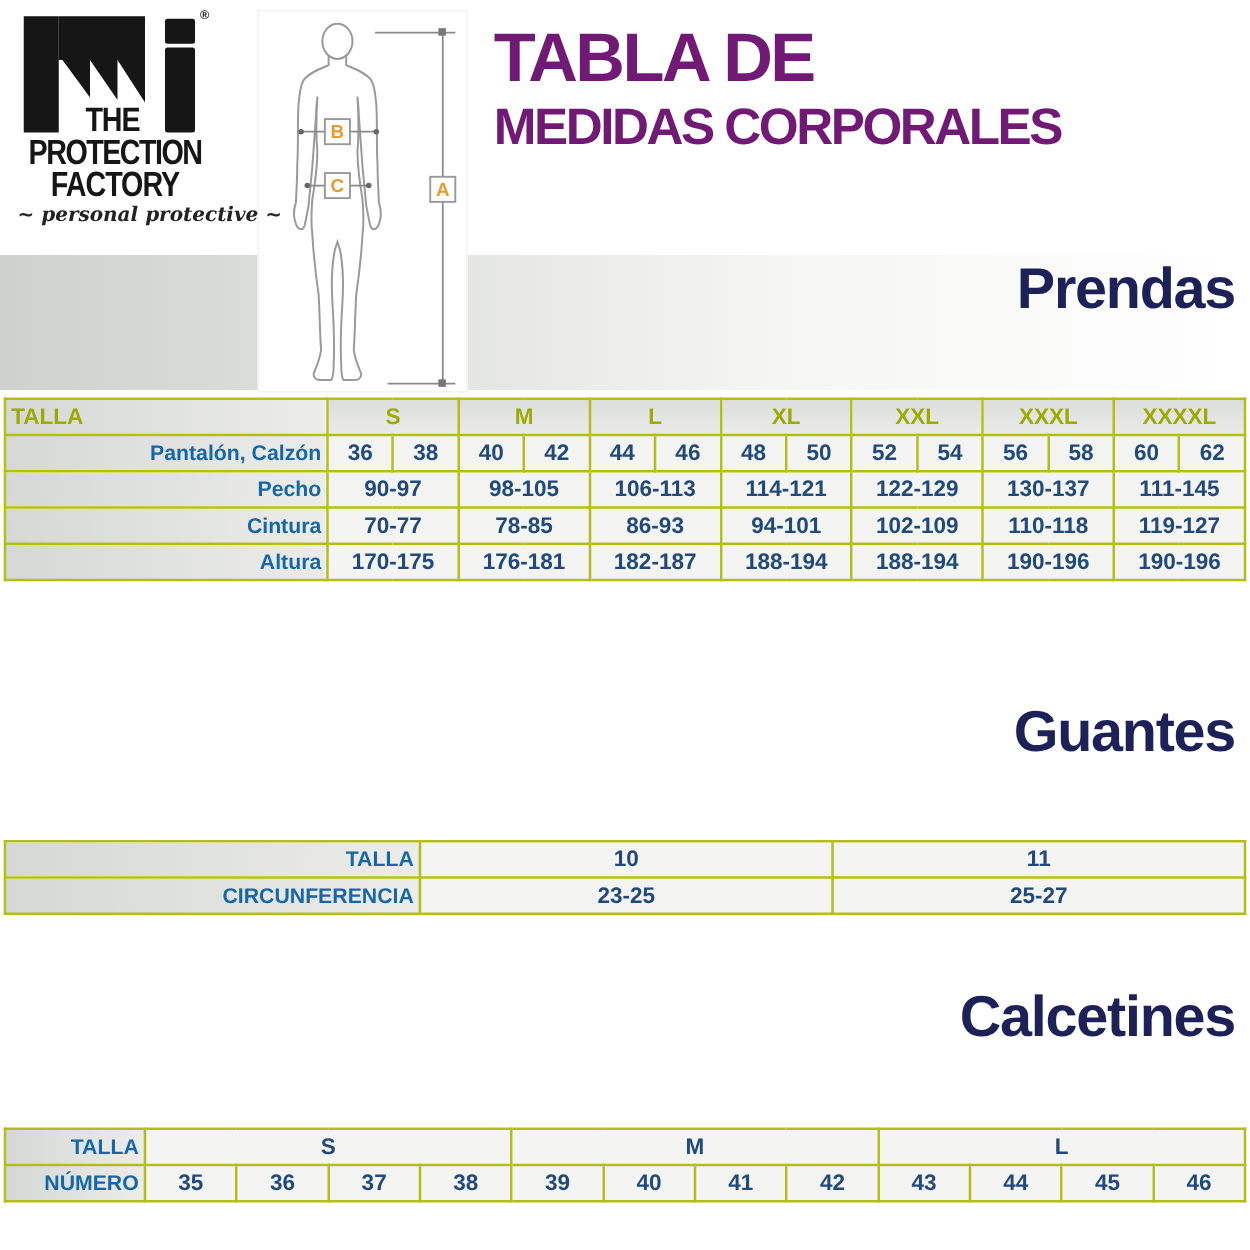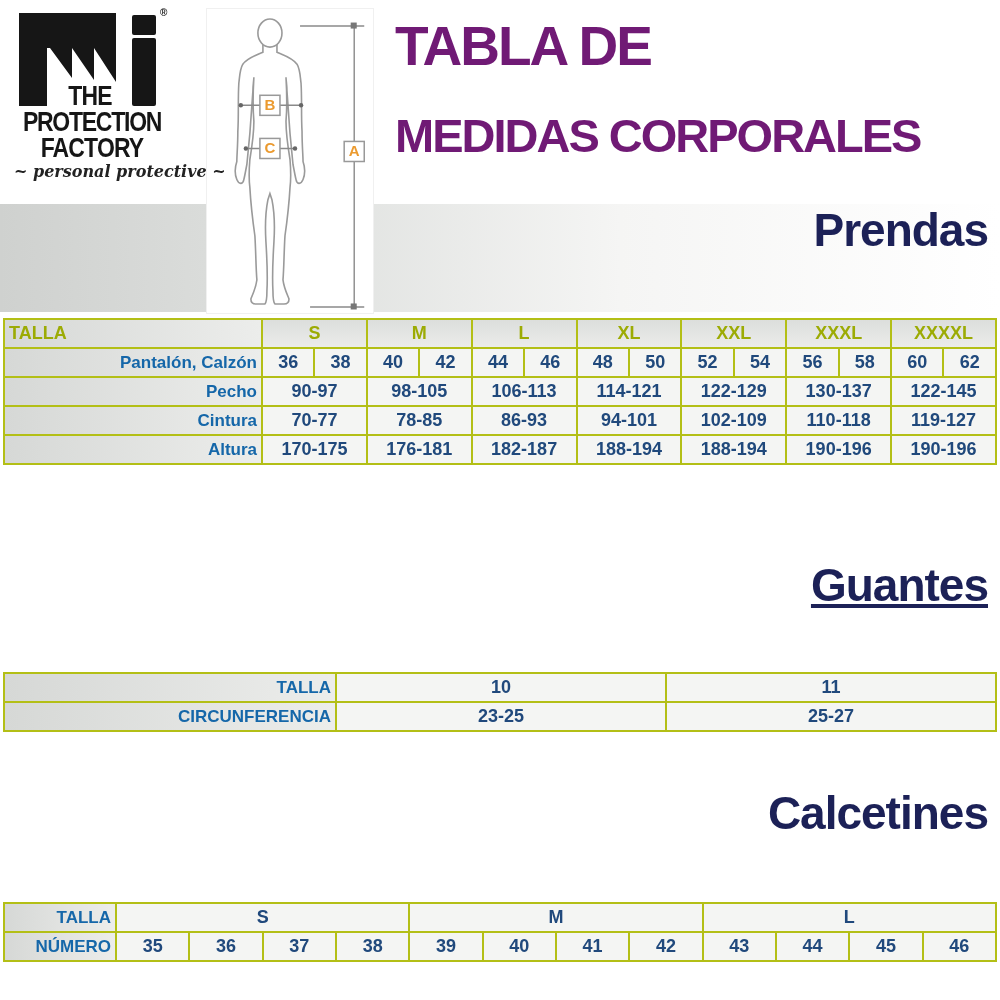--- a/index.html
+++ b/index.html
@@ -22,26 +22,26 @@
   .logo .tag{position:absolute;left:0;top:152px;width:156px;text-align:center;
         font-family:"DejaVu Serif",serif;font-style:italic;font-weight:bold;
         font-size:16px;color:#222;white-space:nowrap;}
   .logo .reg{position:absolute;left:146px;top:-3px;font-size:10px;font-weight:bold;color:#161616;}
   
   .figure-box{position:absolute;left:206px;top:8px;width:166px;height:304px;background:#fff;
         z-index:1;border:1px solid #f0f0f0;}
   
   .main-title{position:absolute;left:395px;top:14px;width:595px;text-align:left;z-index:2;color:#701a75;}
   .main-title .t1{font-size:55px;font-weight:bold;letter-spacing:-2px;}
-  .main-title .t2{font-size:47px;font-weight:bold;letter-spacing:-2px;margin-top:30px;}
+  .main-title .t2{font-size:41px;font-weight:bold;letter-spacing:-2px;}
   
   .sec-head{position:absolute;right:12px;font-size:46px;font-weight:bold;color:#1c2157;
         letter-spacing:-1px;z-index:2;}
   .h-prendas{top:203px;}
-  .h-guantes{top:558px;text-decoration:underline;}
+  .h-guantes{top:558px;}
   .h-calcetines{top:786px;}
   
   .twrap{position:absolute;left:3px;right:3px;z-index:2;}
   .w-prendas{top:318px;}
   .w-guantes{top:672px;}
   .w-calcetines{top:902px;}
   table.tbl{border-collapse:collapse;table-layout:fixed;width:100%;}
   table.tbl td{border:2px solid #b3bf16;height:25px;padding:1px 4px;font-weight:bold;
         overflow:hidden;}
   tr.tall td{height:46px;}
@@ -184,21 +184,21 @@
             <td class="c-val">62</td>
           </tr>
           <tr>
             <td class="c-label">Pecho</td>
             <td class="c-val" colspan="2">90-97</td>
             <td class="c-val" colspan="2">98-105</td>
             <td class="c-val" colspan="2">106-113</td>
             <td class="c-val" colspan="2">114-121</td>
             <td class="c-val" colspan="2">122-129</td>
             <td class="c-val" colspan="2">130-137</td>
-            <td class="c-val" colspan="2">122-145</td>
+            <td class="c-val" colspan="2">111-145</td>
           </tr>
           <tr>
             <td class="c-label">Cintura</td>
             <td class="c-val" colspan="2">70-77</td>
             <td class="c-val" colspan="2">78-85</td>
             <td class="c-val" colspan="2">86-93</td>
             <td class="c-val" colspan="2">94-101</td>
             <td class="c-val" colspan="2">102-109</td>
             <td class="c-val" colspan="2">110-118</td>
             <td class="c-val" colspan="2">119-127</td>

